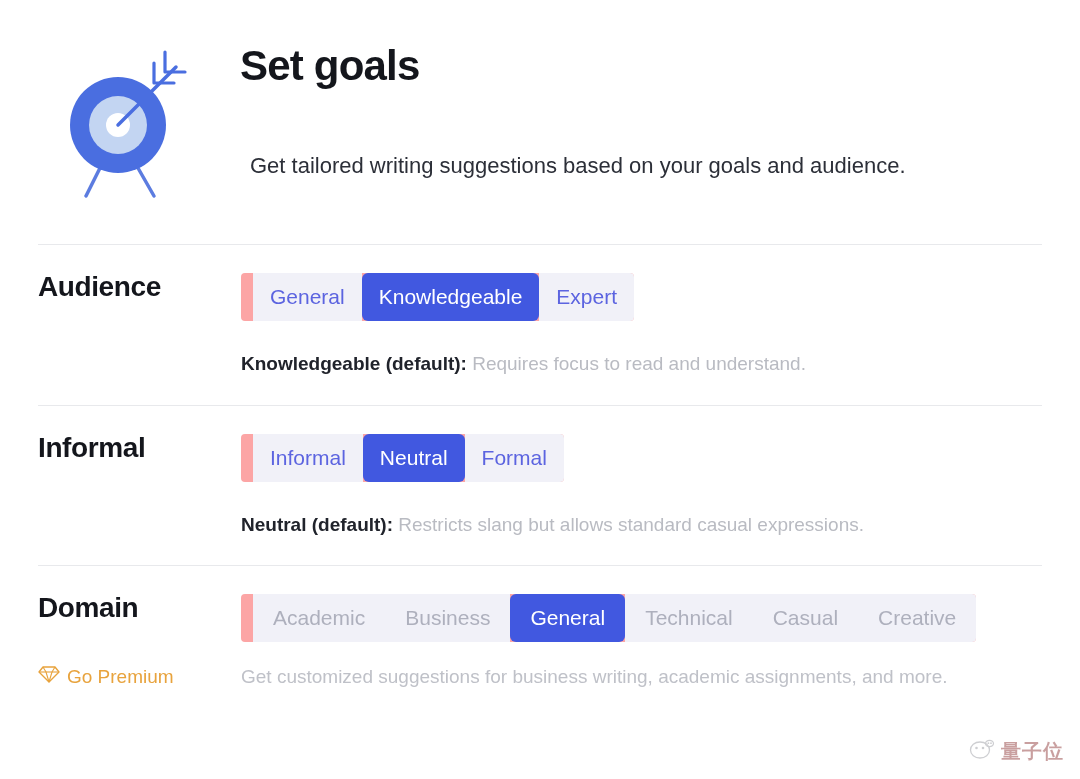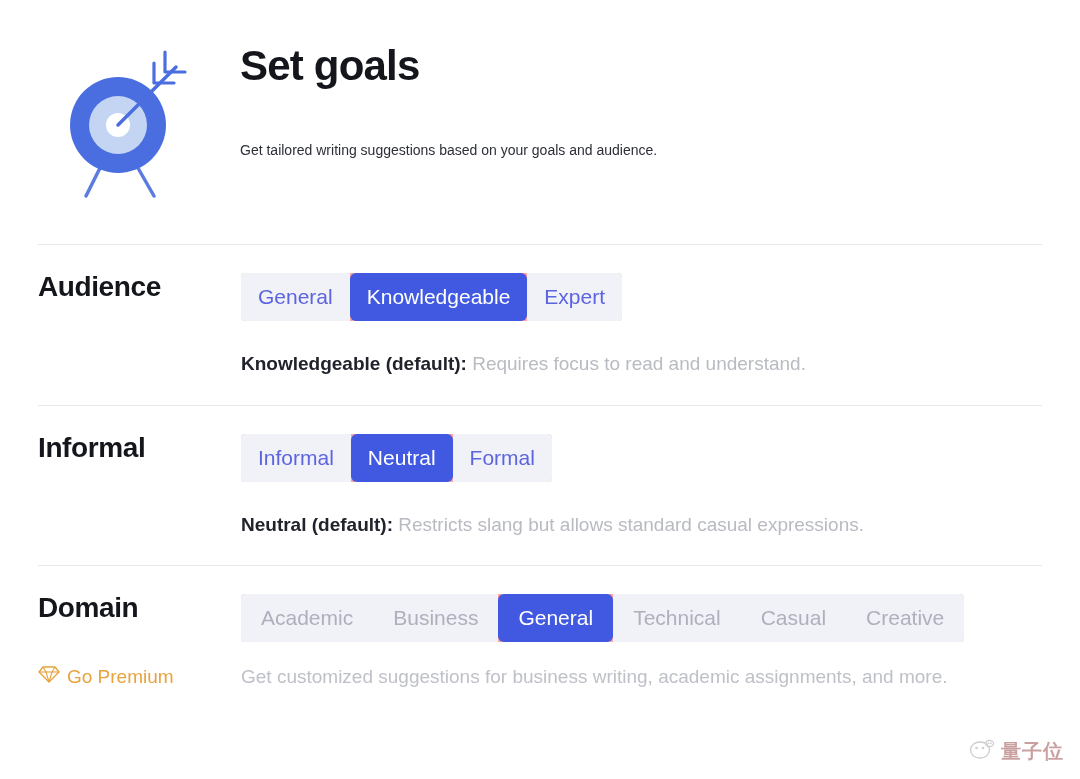--- a/index.html
+++ b/index.html
@@ -43,24 +43,24 @@
   }
   .page-title {
     font-size: 42px;
     font-weight: 700;
     letter-spacing: -0.8px;
     color: #14161c;
     margin: 0;
     line-height: 1.05;
   }
   .page-subtitle {
-    font-size: 14px;
+    font-size: 22px;
     font-weight: 400;
     color: #2c2f38;
-    margin: 0;
+    margin: 10px;
     padding-top: 54px;
     line-height: 1.25;
   }
 
   
   .divider {
     height: 1px;
     background: #e8e9ec;
     margin: 0 38px 0 38px;
   }
@@ -86,20 +86,21 @@
   .section-body {
     flex: 1 1 auto;
   }
 
   
   .seg-group {
     display: inline-flex;
     background: #fca5a5;
     border-radius: 4px;
     overflow: hidden;
+    padding-left: 12px;
   }
   .seg-btn {
     font-family: "Liberation Sans", sans-serif;
     font-size: 21px;
     line-height: 1;
     padding: 13px 17px 14px 17px;
     border: 0;
     background: #f1f1f8;
     color: #5c64e0;
     cursor: pointer;

